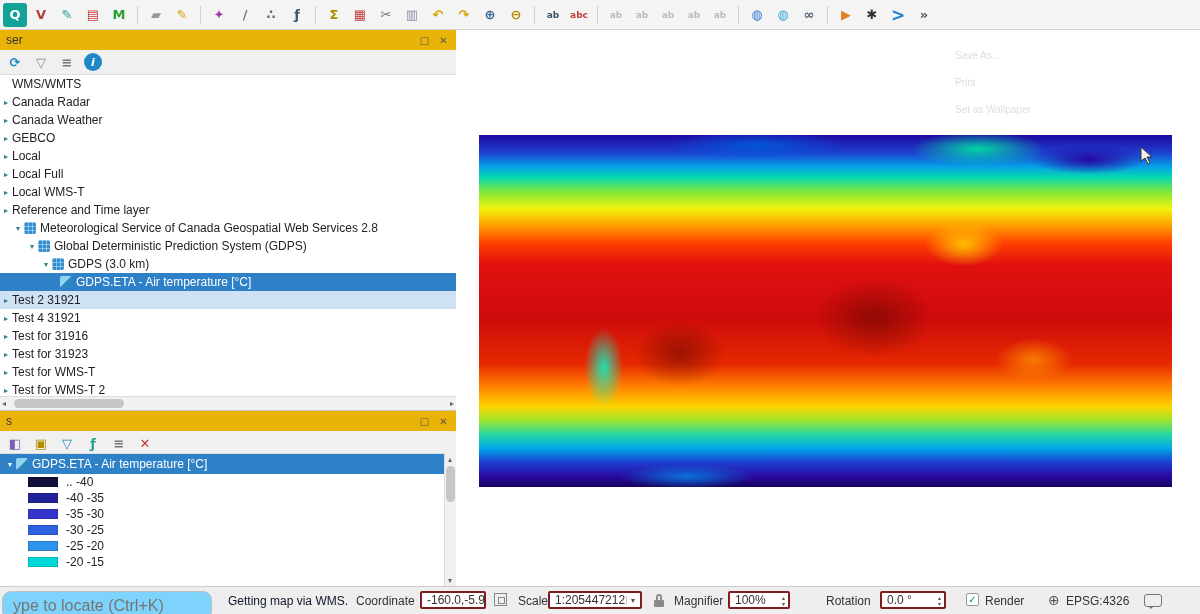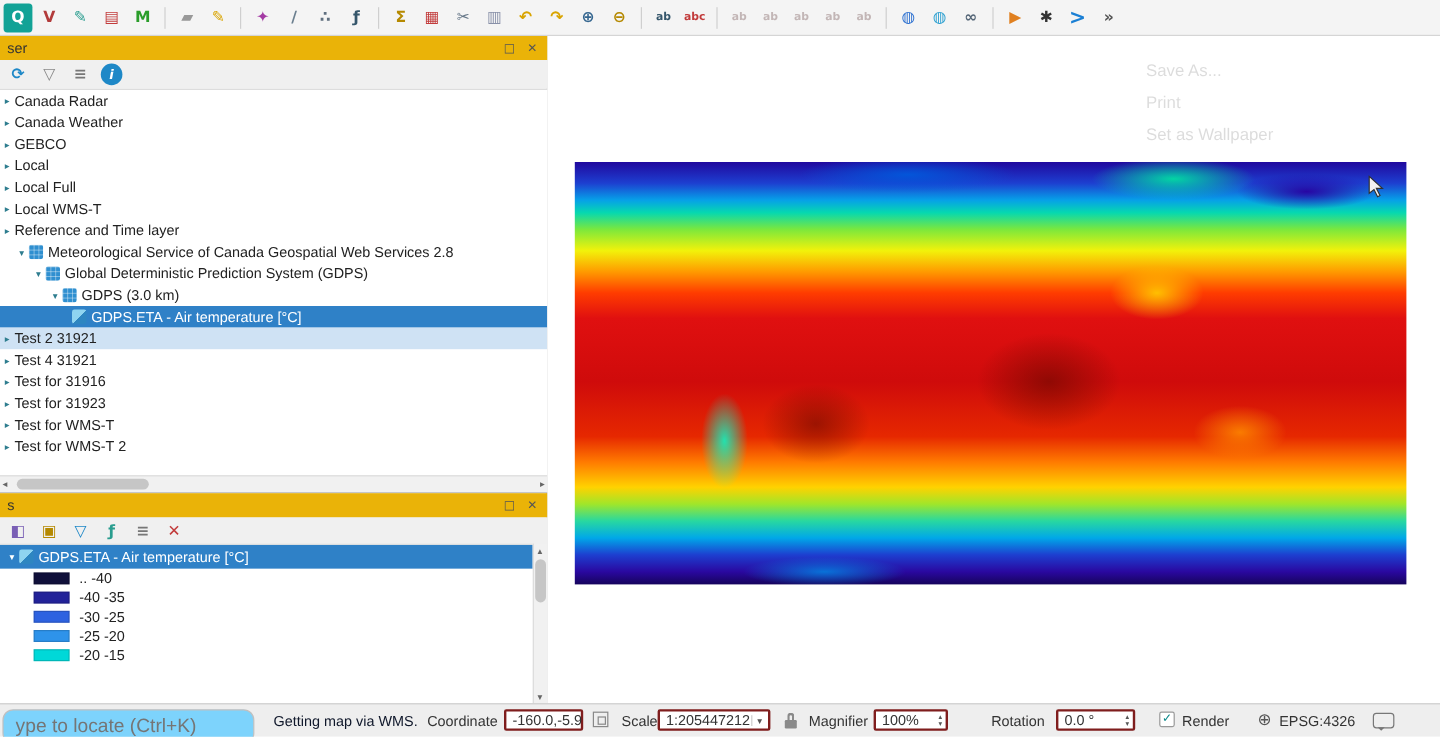--- a/index.html
+++ b/index.html
@@ -71,21 +71,21 @@
       radial-gradient(ellipse 14% 7% at 72% 4%, rgba(0,230,160,.9), transparent 70%),
       radial-gradient(ellipse 18% 6% at 40% 3%, rgba(0,90,220,.9), transparent 72%),
       radial-gradient(ellipse 12% 6% at 88% 7%, rgba(40,0,160,.95), transparent 70%),
       radial-gradient(ellipse 14% 5% at 30% 97%, rgba(0,140,230,.8), transparent 70%),
       linear-gradient(180deg,
         #20089e 0%, #1d3fd0 5%, #06a0e8 9%, #06d8b0 12%, #7ce83c 16%,
         #f2f20a 21%, #ff9a00 26%, #ff3c00 31%, #e01010 37%, #cf0b0b 52%,
         #e62800 65%, #ff7a00 71%, #ffd200 77%, #a0e62a 81%, #28d8a0 85%,
         #00a8e8 89%, #1d3fd0 93%, #2a08a0 97%, #16045c 100%);}
   #ghost-menu{position:absolute;left:498px;top:20px;}
-  .ghost-item{height:27px;font-size:14px;color:rgba(40,40,40,.16);white-space:nowrap;}
+  .ghost-item{height:27px;font-size:10px;color:rgba(40,40,40,.16);white-space:nowrap;}
   #cursor{position:absolute;left:683px;top:116px;width:16px;height:20px;}
 
   
   #statusbar{position:absolute;left:0;top:586px;width:1200px;height:28px;background:#eee;
              border-top:1px solid #ccc;box-sizing:border-box;font-size:12px;color:#333;}
   .sb-label{position:absolute;top:7px;white-space:nowrap;}
   .sb-field,.sb-combo{position:absolute;top:4px;background:#fff;border:2px solid #7f1d1d;border-radius:2px;
             height:18px;display:flex;align-items:center;padding:0 5px;box-sizing:border-box;font-size:12px;white-space:nowrap;}
   .combo-arrow{margin-left:auto;font-size:8px;color:#555;border-left:1px solid #ccc;padding-left:4px;}
   .spin{padding-right:16px;}
@@ -171,20 +171,26 @@
     </div>
     <div class="panel-toolbar">
 
     <span class="ptb-icon" style="color: rgb(30, 136, 199);">⟳</span>
         <span class="ptb-icon" style="color: rgb(138, 138, 138);">▽</span>
         <span class="ptb-icon" style="color: rgb(119, 119, 119);">≡</span>
         <span class="ptb-icon info" style="color: rgb(255, 255, 255); background-color: rgb(30, 136, 199);">i</span>
       </div>
     <div id="browser-tree">
 
+    <div class="tree-row">
+          <span class="indent" style="width: 0px;"></span>
+          <span class="arrow"></span>
+
+          <span class="lbl">WMS/WMTS</span>
+        </div>
         <div class="tree-row">
           <span class="indent" style="width: 0px;"></span>
           <span class="arrow">▸</span>
 
           <span class="lbl">Canada Radar</span>
         </div>
         <div class="tree-row">
           <span class="indent" style="width: 0px;"></span>
           <span class="arrow">▸</span>
 
@@ -316,20 +322,24 @@
 
       <div class="legend-row">
             <span class="swatch" style="background-color: rgb(16, 16, 58);"></span>
             <span>.. -40</span>
           </div>
           <div class="legend-row">
             <span class="swatch" style="background-color: rgb(34, 34, 153);"></span>
             <span>-40 -35</span>
           </div>
           <div class="legend-row">
+            <span class="swatch" style="background-color: rgb(53, 53, 204);"></span>
+            <span>-35 -30</span>
+          </div>
+          <div class="legend-row">
             <span class="swatch" style="background-color: rgb(46, 98, 224);"></span>
             <span>-30 -25</span>
           </div>
           <div class="legend-row">
             <span class="swatch" style="background-color: rgb(46, 147, 234);"></span>
             <span>-25 -20</span>
           </div>
           <div class="legend-row">
             <span class="swatch" style="background-color: rgb(0, 216, 216);"></span>
             <span>-20 -15</span>

